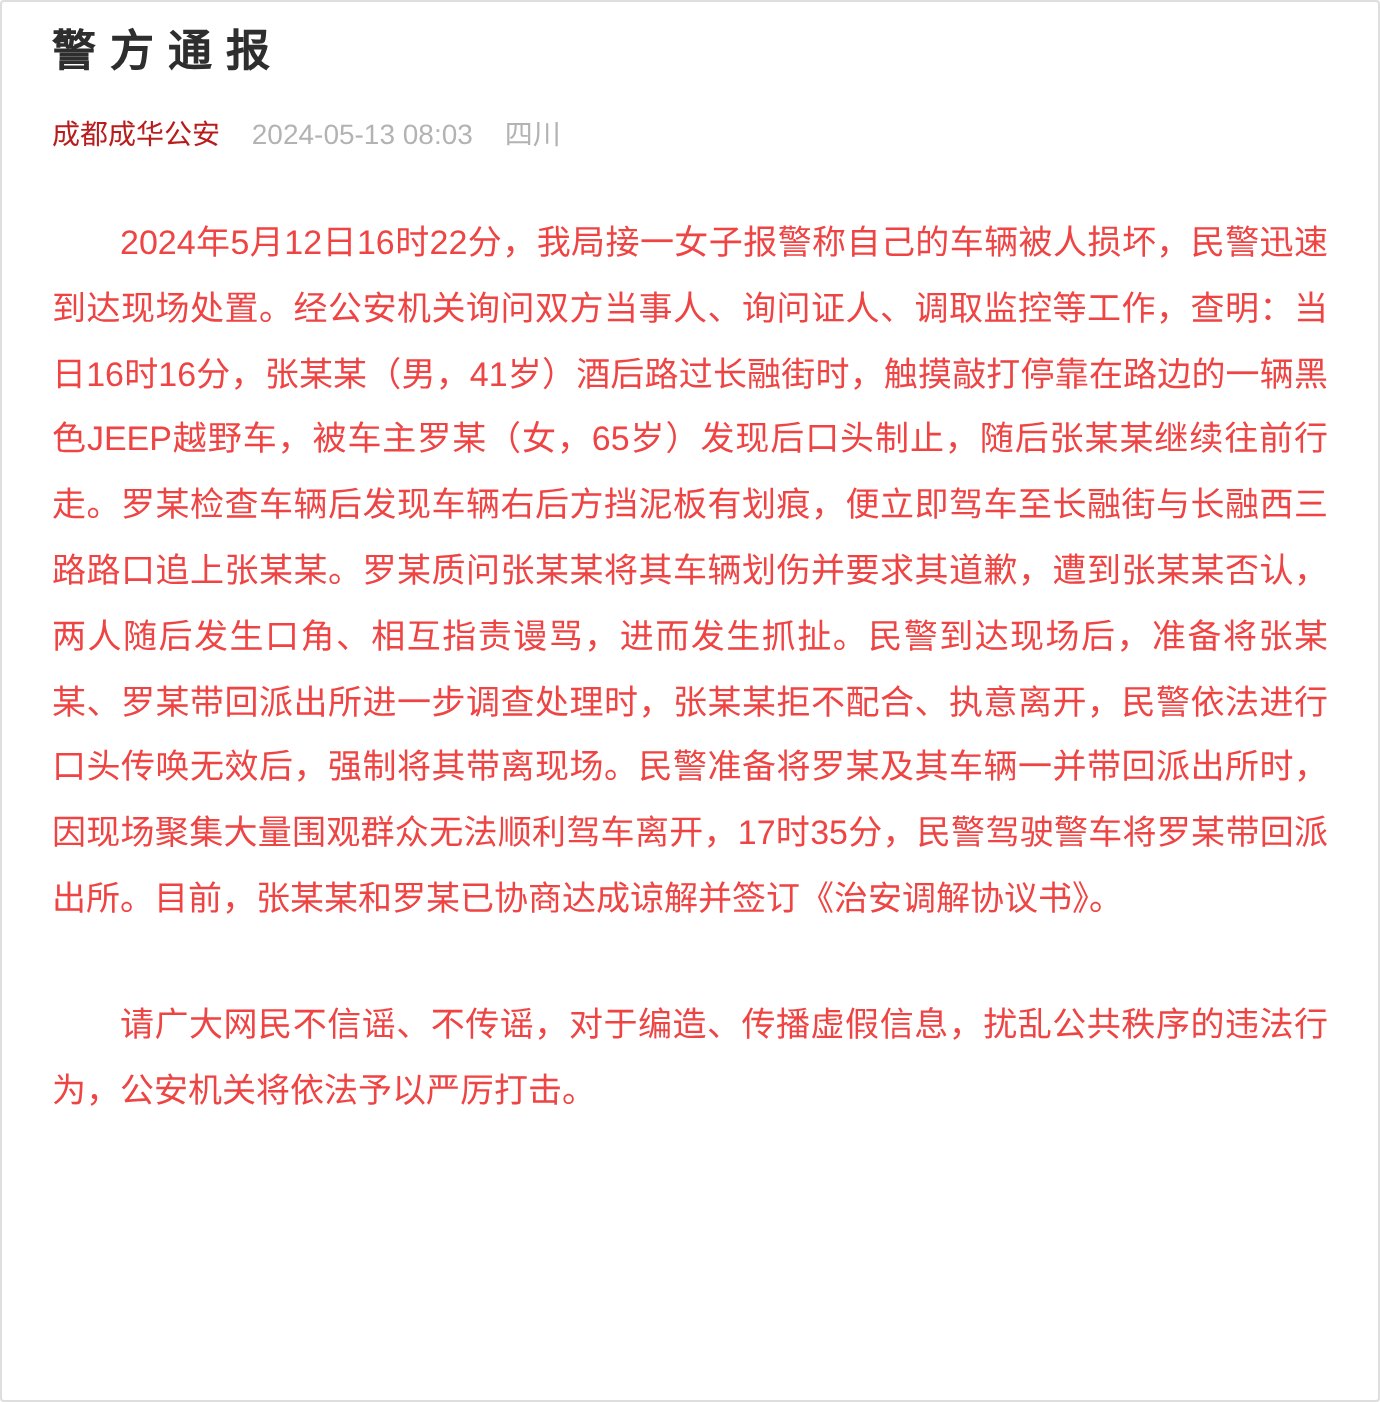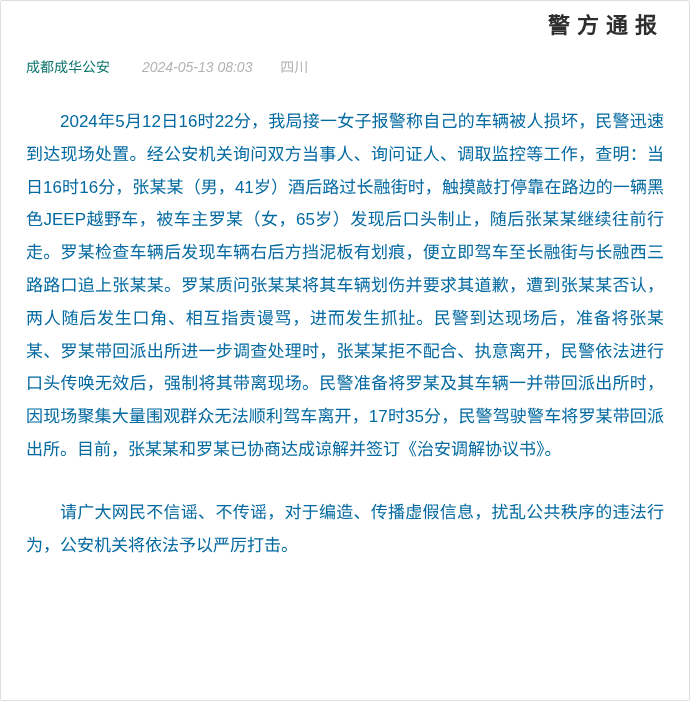--- a/index.html
+++ b/index.html
@@ -21,42 +21,40 @@
   .inner {
     padding: 10px 25px 0 25px;
   }
   .title {
     margin: 0;
     font-size: 22px;
     line-height: 30px;
     font-weight: 700;
     color: #2e2e2e;
     letter-spacing: 7px;
-    text-align: right;
   }
   .byline {
     margin-top: 16px;
     font-size: 14px;
     line-height: 20px;
     color: #b3b3b3;
     white-space: nowrap;
   }
   .byline .source {
-    color: #0f766e;
-    margin-right: 28px;
+    color: #b91c1c;
+    margin-right: 12px;
   }
   .byline .date {
-    margin-right: 24px;
-    font-style: italic;
+    margin-right: 12px;
   }
   .article-body {
     margin-top: 29px;
     font-size: 17px;
     line-height: 32.8px;
-    color: #0369a1;
+    color: #ef4444;
     text-align: justify;
   }
   .article-body p {
     margin: 0 0 30px 0;
     text-indent: 2em;
   }
   .article-body p:last-child {
     margin-bottom: 16px;
   }
 </style>

